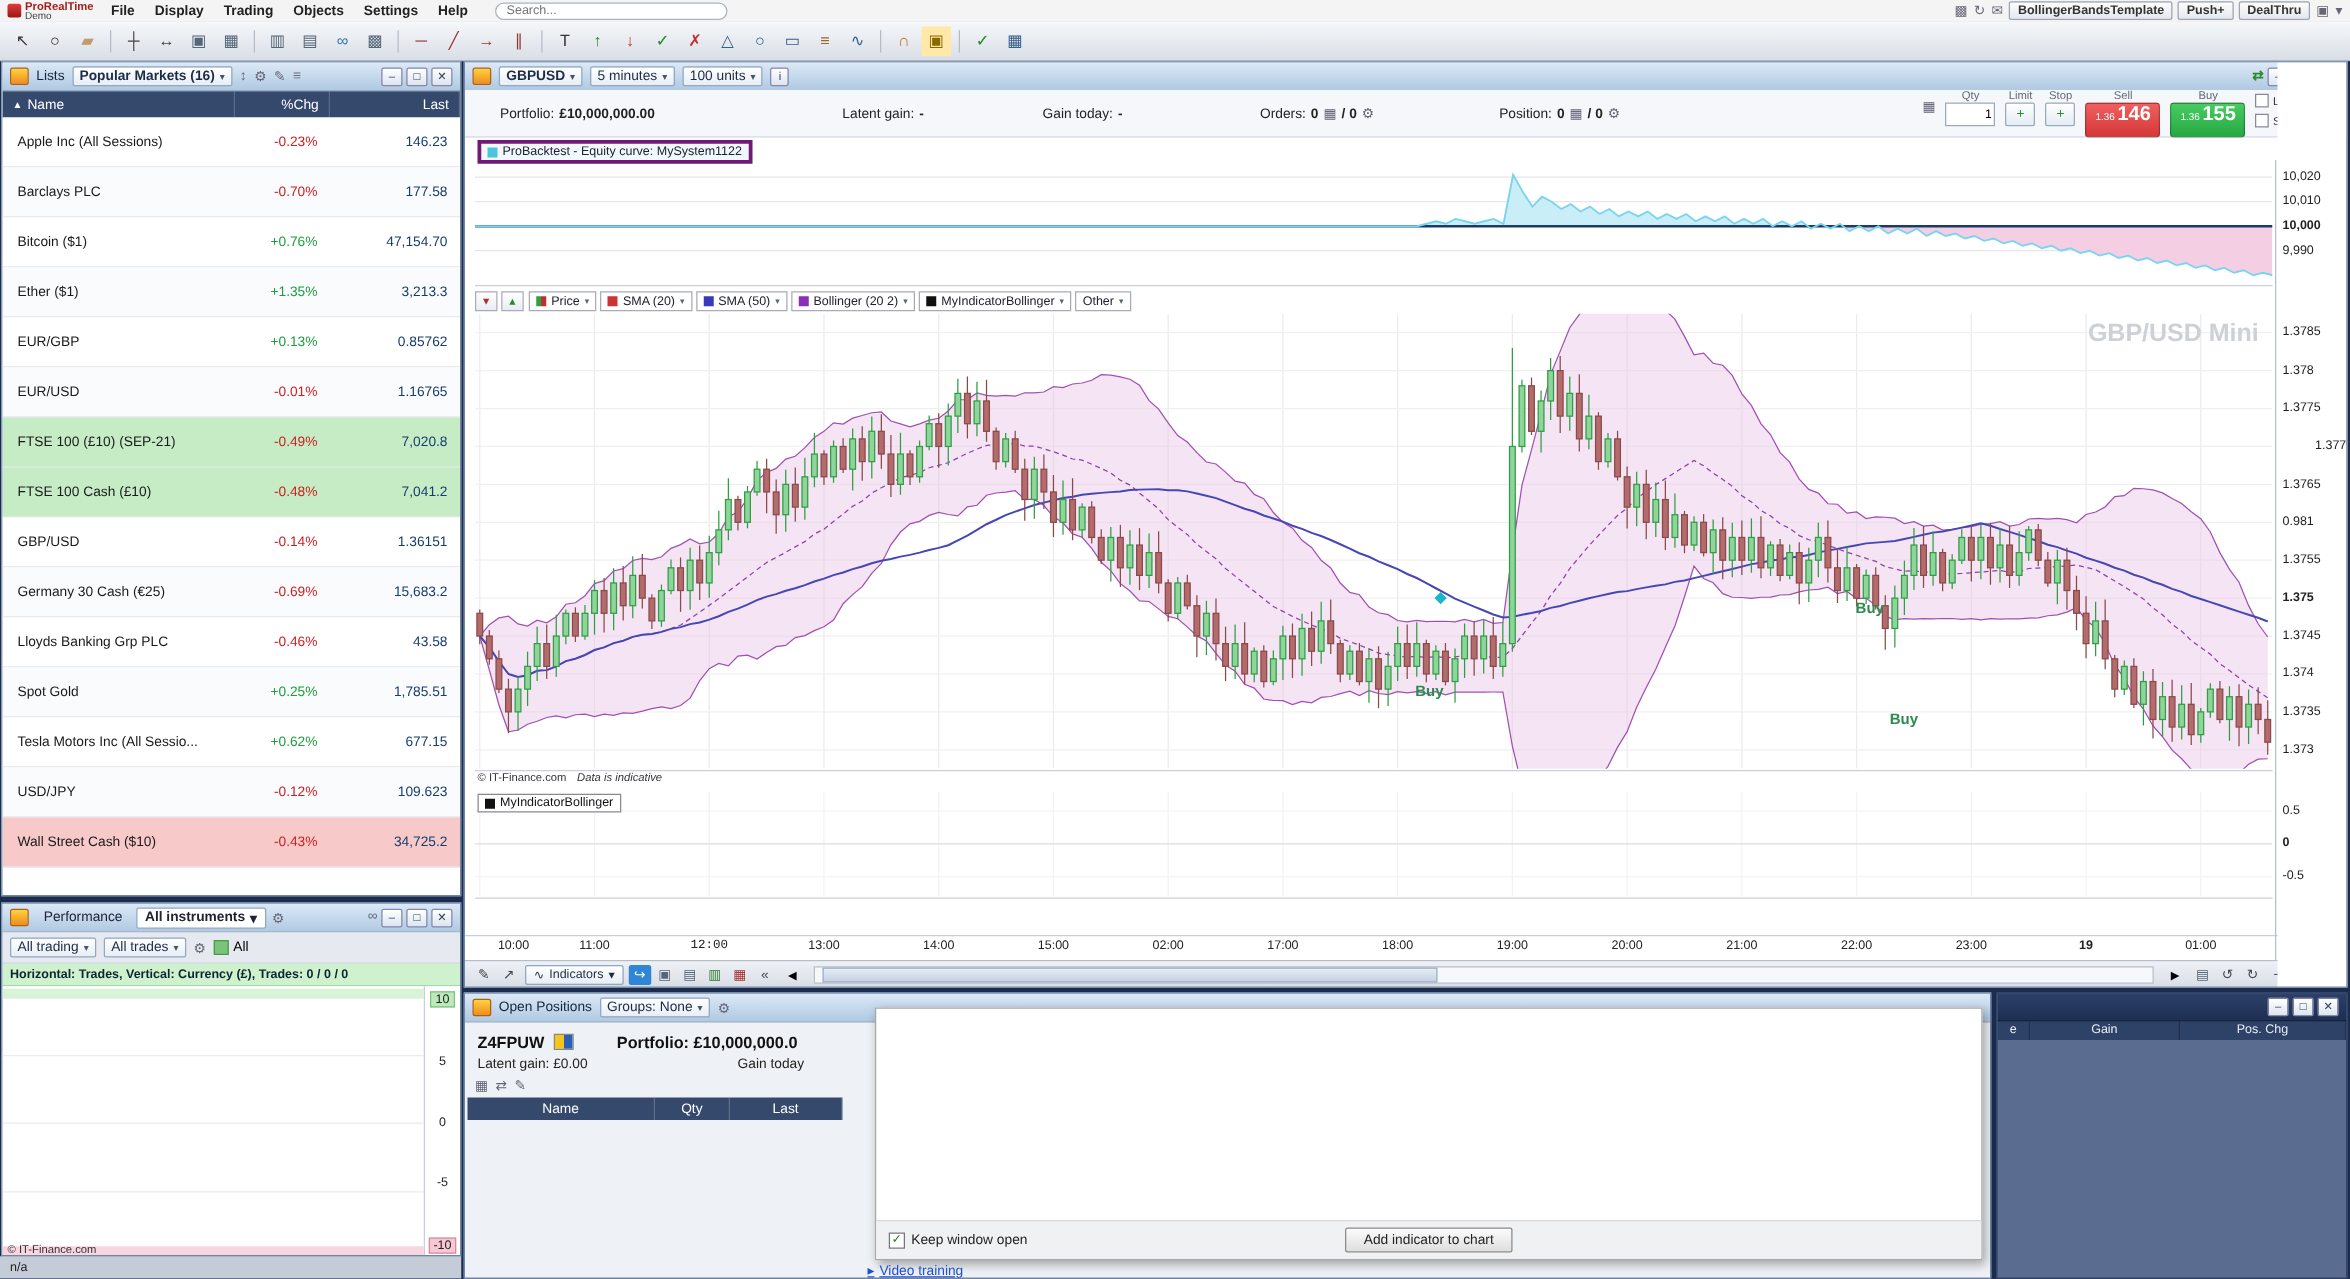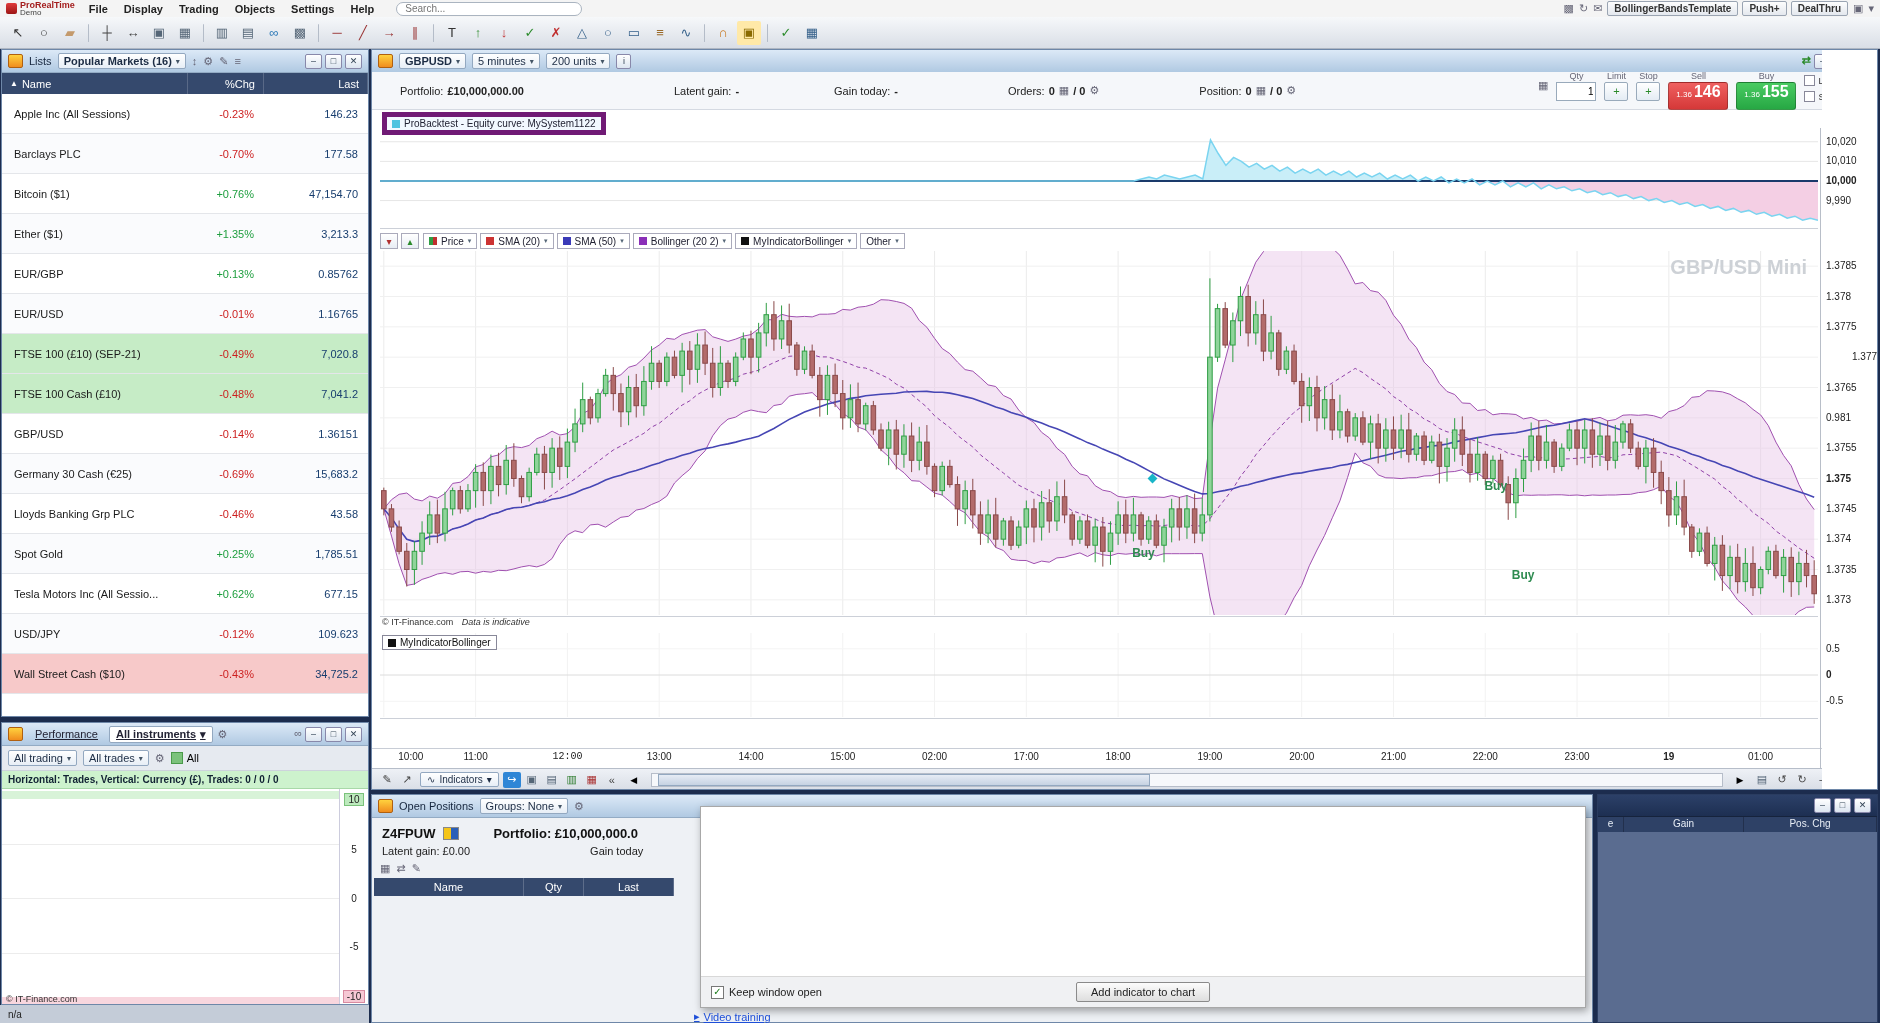--- a/index.html
+++ b/index.html
@@ -55,21 +55,21 @@
   #qty-input{width:34px;height:15px;font-size:10px;text-align:right;border:1px solid #9ab;}
   .order-ico{width:22px;height:17px;border:1px solid #9ab;background:linear-gradient(#fff,#e4ecf4);font-size:11px;color:#2a8a2a;text-align:center;line-height:16px;border-radius:2px;}
   .px-btn{width:58px;height:26px;border-radius:3px;color:#fff;display:flex;align-items:baseline;justify-content:center;gap:2px;border:1px solid rgba(0,0,0,.25);}
   #sell-btn{background:linear-gradient(#ef6060,#d53838);}
   #buy-btn{background:linear-gradient(#49cb62,#27a844);}
   .px-small{font-size:8px;} .px-big{font-size:16px;font-weight:bold;}
   #ls-col{display:flex;flex-direction:column;gap:3px;margin-top:3px;}
   .ls-row{display:flex;align-items:center;gap:3px;font-size:9px;color:#333;}
   .ls-check{width:9px;height:9px;border:1px solid #889;background:#fff;}
   .pips-input{width:18px;height:11px;font-size:9px;text-align:center;border:1px solid #9ab;padding:0;}
-  #probacktest-tag{position:absolute;left:10px;top:62px;display:flex;align-items:center;gap:4px;border:5px solid #701a75;background:#f2f8ff;font-size:10px;color:#223;padding:1px 5px;z-index:5;}
+  #probacktest-tag{position:absolute;left:10px;top:62px;display:flex;align-items:center;gap:4px;border:3px solid #701a75;background:#f2f8ff;font-size:10px;color:#223;padding:1px 5px;z-index:5;}
   .tag-sq{width:8px;height:8px;flex:none;}
   #equity-plot{position:absolute;left:8px;top:80px;width:1438px;height:98px;}
   #legend-row{position:absolute;left:8px;top:183px;height:16px;display:flex;align-items:center;gap:4px;z-index:5;}
   .legend-ico{width:16px;height:14px;border:1px solid #aab;background:linear-gradient(#fff,#e8edf4);font-size:10px;display:flex;align-items:center;justify-content:center;}
   .legend-chip{display:inline-flex;align-items:center;gap:4px;border:1px solid #aab;background:rgba(255,255,255,.92);font-size:10px;color:#223;padding:0 5px;height:14px;}
   .legend-chip .chip{width:8px;height:8px;flex:none;}
   .legend-chip .chip.price-chip{background:linear-gradient(90deg,#2f9e44 50%,#c03030 50%);}
   .legend-chip .arr{font-size:7px;color:#567;}
   #main-plot{position:absolute;left:8px;top:201px;width:1438px;height:364px;}
   #watermark{position:absolute;right:70px;top:206px;font-size:20px;font-weight:bold;color:#cdd1d6;z-index:4;}
@@ -102,21 +102,21 @@
   #pos-header{display:grid;grid-template-columns:150px 60px 90px;width:300px;height:18px;background:#35496d;color:#fff;font-size:11px;align-items:center;margin-left:2px;}
   #pos-header .hc{text-align:center;border-right:1px solid rgba(255,255,255,.2);height:100%;line-height:18px;}
   
   #rightpanel{left:1597px;top:794px;width:281px;height:229px;background:#5a6c90;border-color:#2a3c60;}
   #rightpanel .titlebar{background:linear-gradient(#2c4068,#1d2f52);border-bottom:1px solid #16233c;}
   #rp-header{display:grid;grid-template-columns:26px 120px 133px;height:17px;background:#2e4166;color:#e8eef6;font-size:10px;align-items:center;margin-top:20px;}
   #rp-header .hc{border-right:1px solid #22304d;height:100%;line-height:17px;text-align:center;}
   
   #performance{left:1px;top:722px;width:368px;height:283px;background:#eef1f5;}
   #perf-tabs{display:flex;align-items:center;gap:5px;}
-  .perf-tab{font-size:11px;color:#223;padding:1px 6px;text-decoration:underline;}
+  .perf-tab{font-size:11px;color:#223;padding:1px 6px;}
   .perf-tab.active{background:#fff;border:1px solid #93a8c0;border-radius:2px;font-weight:bold;display:inline-flex;gap:4px;align-items:center;}
   #perf-filters{height:24px;display:flex;align-items:center;gap:6px;padding:0 6px;background:#e6eaf0;border-bottom:1px solid #cdd3dc;}
   #perf-greenbar{height:17px;background:#cdf2cd;border-bottom:1px solid #a8d8a8;font-size:10px;font-weight:bold;color:#123;display:flex;align-items:center;padding:0 6px;white-space:nowrap;overflow:hidden;}
   #perf-body{display:flex;height:218px;}
   #perf-plot{flex:1;position:relative;background:#fff;border-right:1px solid #ccd;}
   #perf-plot .band-top{position:absolute;left:0;right:0;top:2px;height:8px;background:#d8f3d8;}
   #perf-plot .band-bot{position:absolute;left:0;right:0;bottom:2px;height:8px;background:#f8d6de;}
   .hline{position:absolute;left:0;right:0;border-top:1px solid #ececec;}
   #perf-axis{width:28px;display:flex;flex-direction:column;justify-content:space-between;align-items:center;padding:4px 0;background:#fff;}
   .perf-axis-label{font-size:10px;color:#222;padding:0 3px;}
@@ -403,21 +403,21 @@
       <span class="appicon"></span>
       <span class="select">
         <b>GBPUSD</b>
         <span class="arr">▾</span>
       </span>
       <span class="select">
         <span>5 minutes</span>
         <span class="arr">▾</span>
       </span>
       <span class="select">
-        <span>200 units</span>
+        <span>100 units</span>
         <span class="arr">▾</span>
       </span>
       <span class="win-btn" style="width:13px">i</span>
       <span class="win-btns">
         <span class="mini-glyph" style="color:#2a8a2a;font-weight:bold">⇄</span>
         <span style="display:flex;gap:3px">
 
         <span class="win-btn">–</span>
             <span class="win-btn">□</span>
             <span class="win-btn">✕</span>

